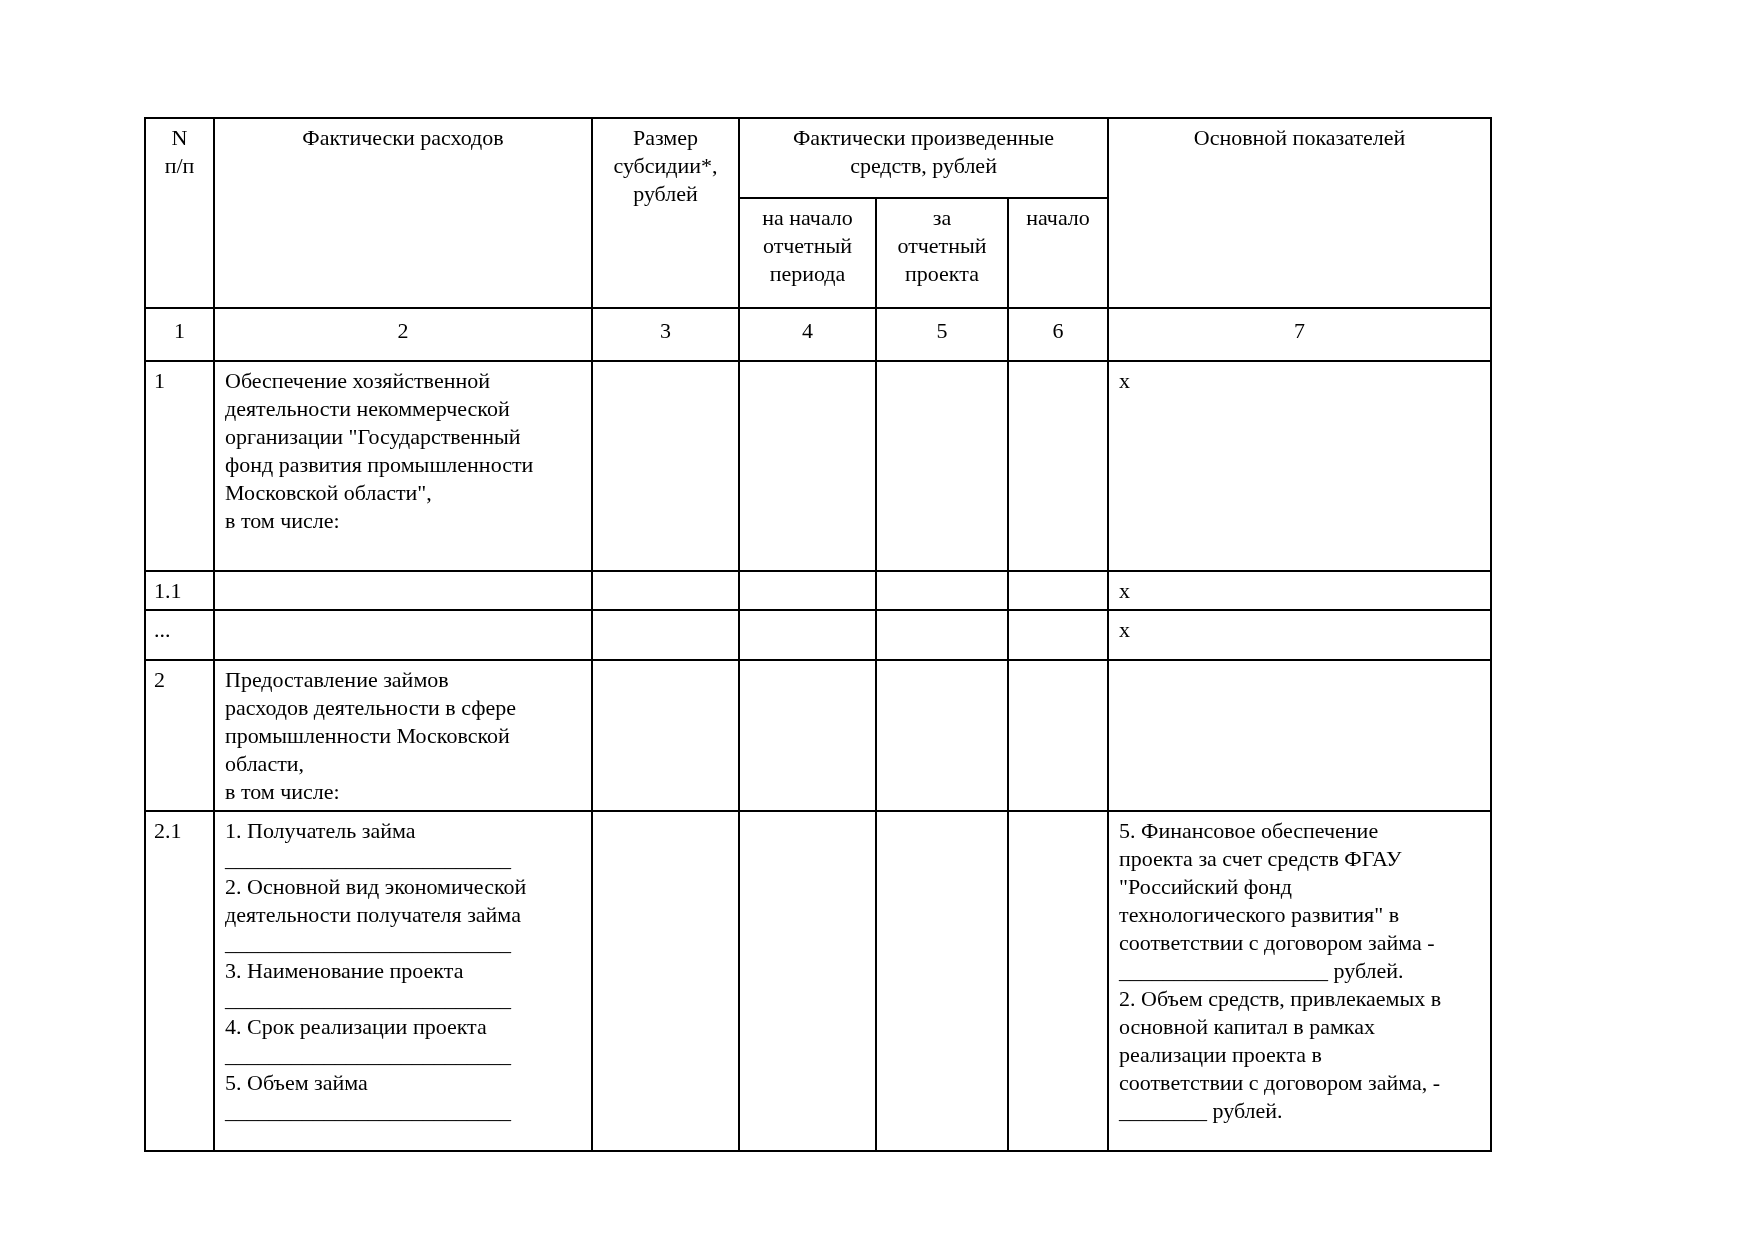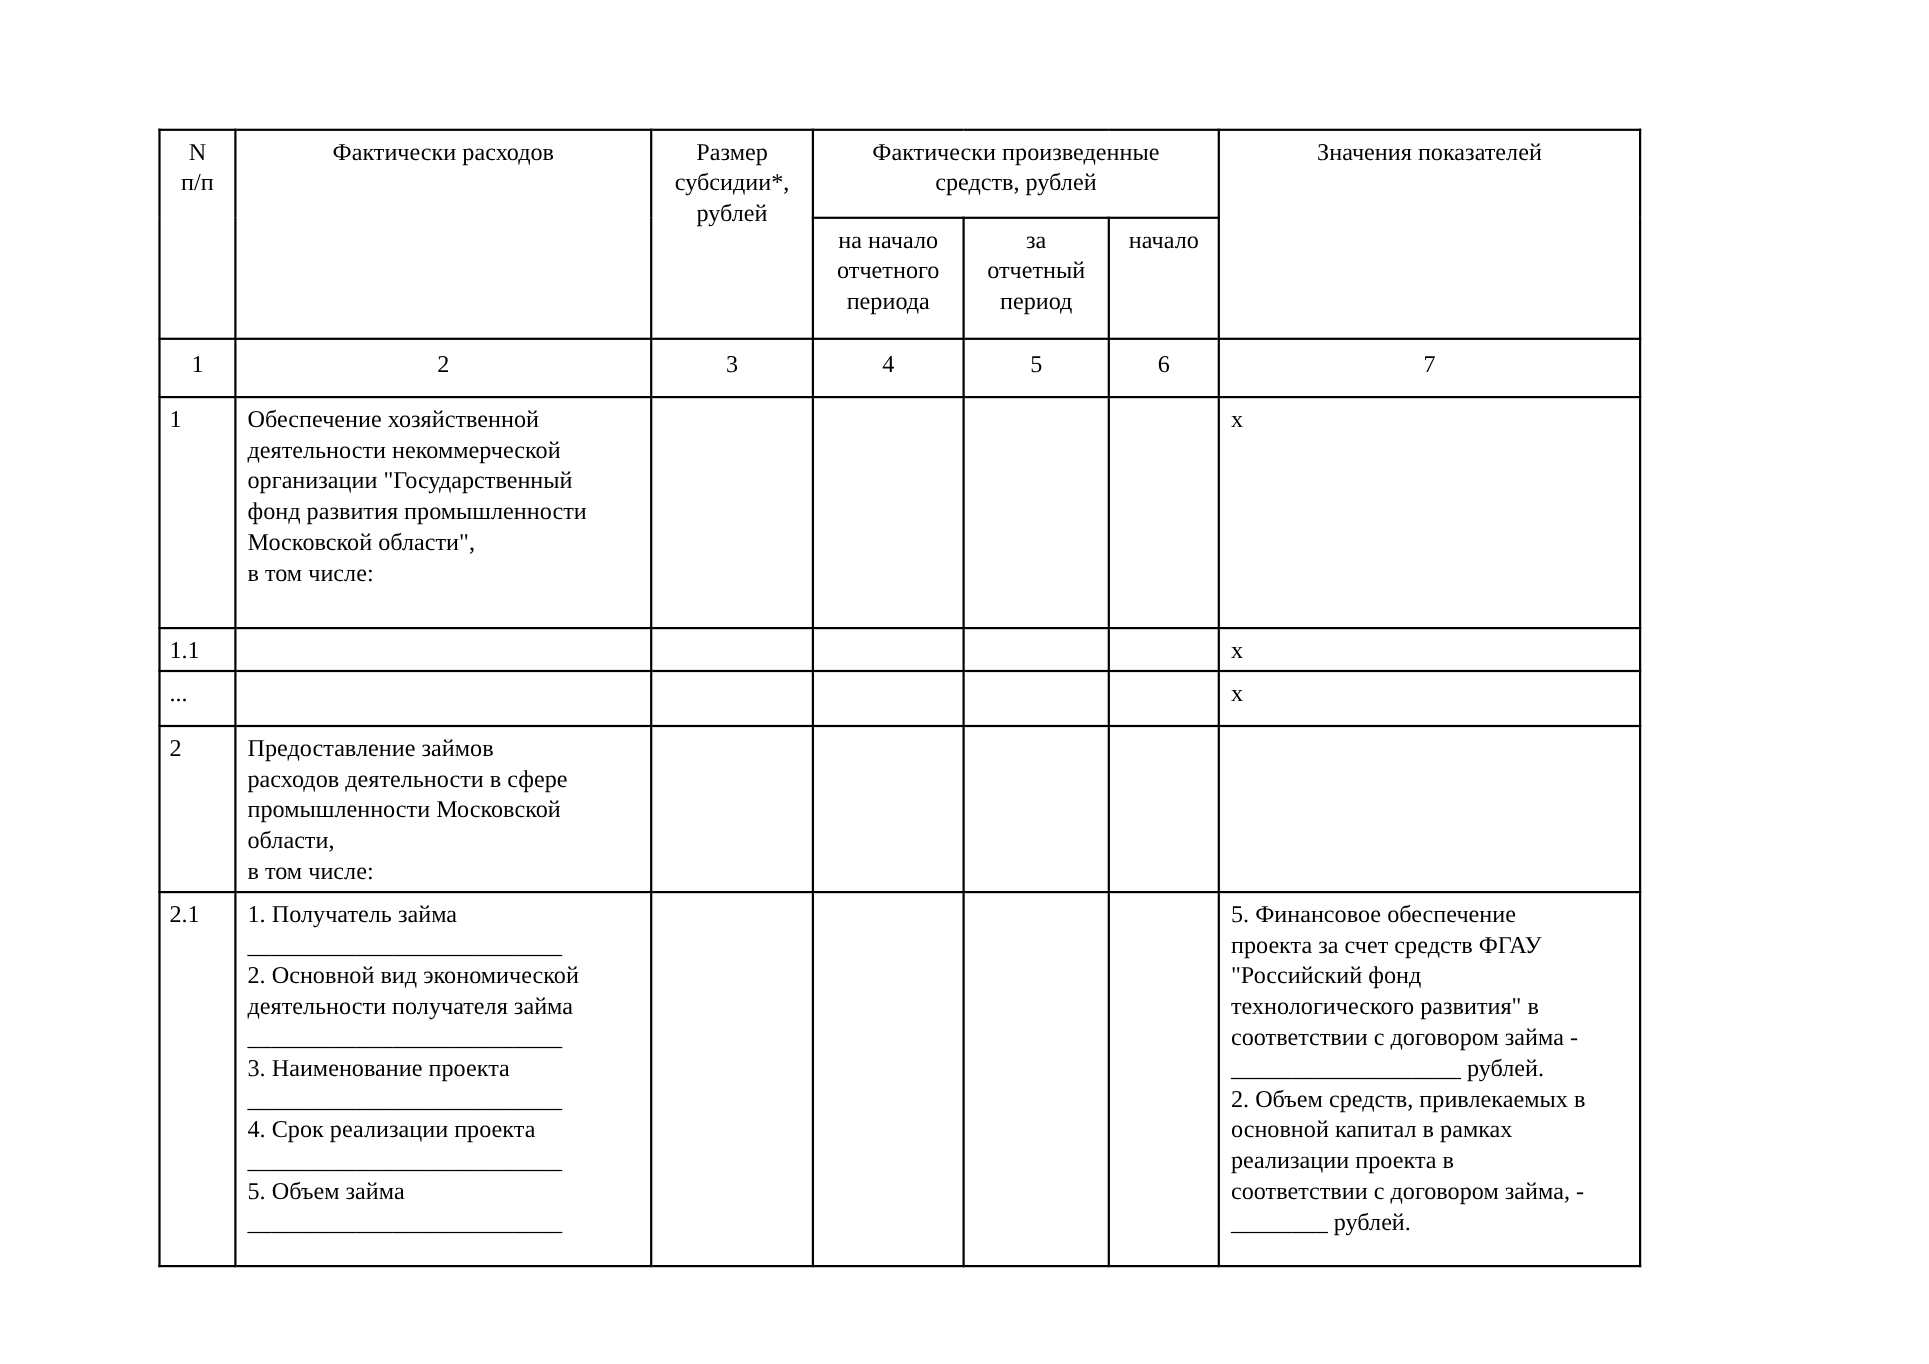--- a/index.html
+++ b/index.html
@@ -82,29 +82,29 @@
     <thead>
       <tr class="rh1">
         <th rowspan="2">N
 п/п</th>
         <th rowspan="2">Фактически расходов</th>
         <th rowspan="2">Размер
 субсидии*,
 рублей</th>
         <th colspan="3">Фактически произведенные
 средств, рублей</th>
-        <th rowspan="2">Значения показателей</th>
+        <th rowspan="2">Основной показателей</th>
       </tr>
       <tr class="rh2">
         <th>на начало
-отчетного
+отчетный
 периода</th>
         <th>за
 отчетный
-период</th>
+проекта</th>
         <th>начало</th>
       </tr>
       <tr class="rnum">
         <td>1</td>
         <td>2</td>
         <td>3</td>
         <td>4</td>
         <td>5</td>
         <td>6</td>
         <td>7</td>

